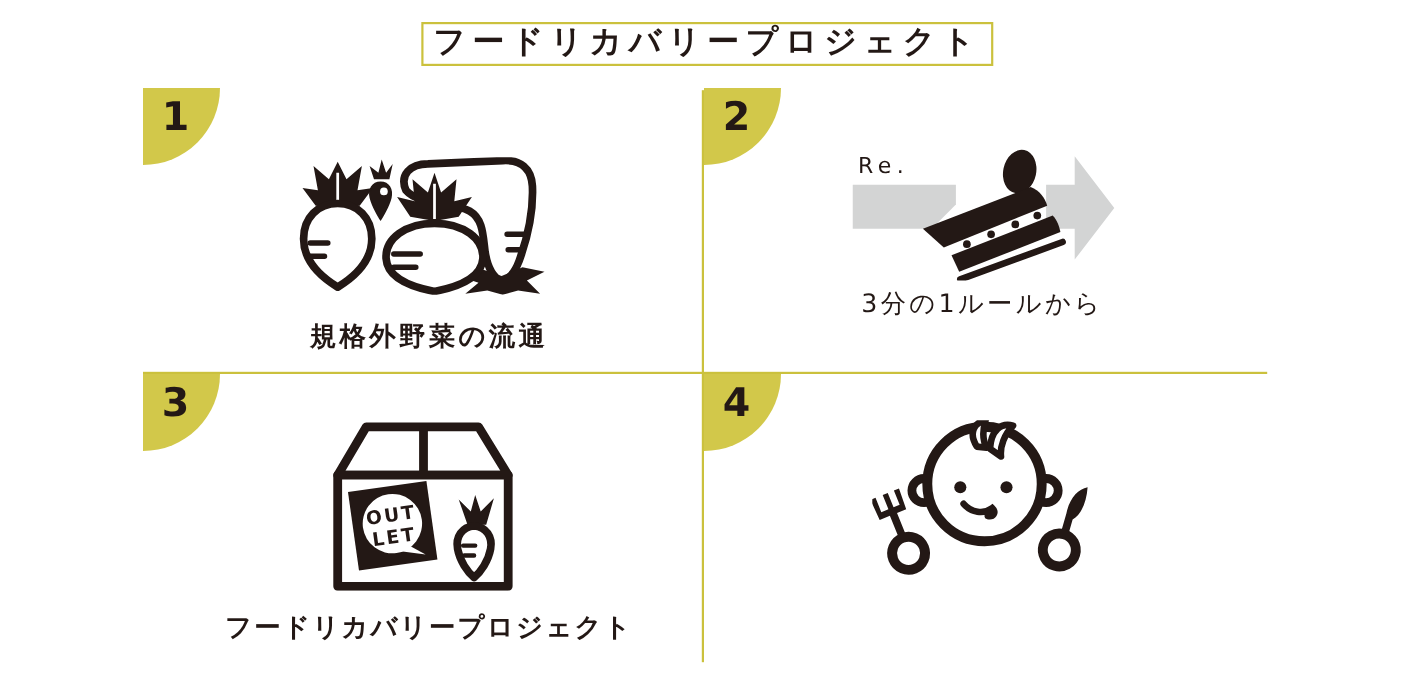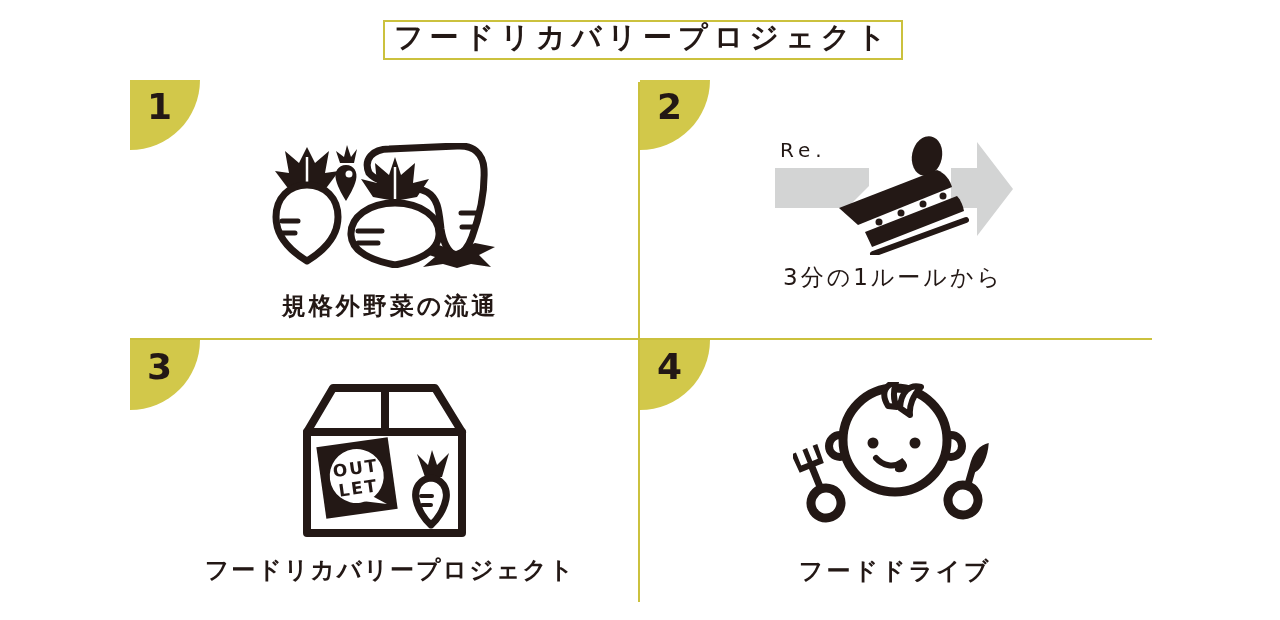--- a/index.html
+++ b/index.html
@@ -181,16 +181,15 @@
       </g>
       <g transform="translate(33,121) rotate(-22)">
         <path d="M-3,-10 L-3,-38 L-13,-38 L-14,-58 L-9,-58 L-9,-44 L-2,-44 L-2,-58 L3,-58 L3,-44 L9,-44 L9,-58 L14,-58 L13,-38 L4,-38 L4,-10 Z" fill="var(--ink)"></path>
         <circle cx="0" cy="0" r="15" fill="#fff" stroke="var(--ink)" stroke-width="9"></circle>
       </g>
       <g transform="translate(170,118) rotate(16)">
         <path d="M-3,-10 L-3,-34 C-4,-48 1,-58 9,-62 C12,-48 10,-36 4,-30 L4,-10 Z" fill="var(--ink)"></path>
         <circle cx="0" cy="0" r="15" fill="#fff" stroke="var(--ink)" stroke-width="9"></circle>
       </g>
     </svg>
-    <div class="q-label">フードドライブ</div>
   </section>
 
 </div>
 
 </body></html>

